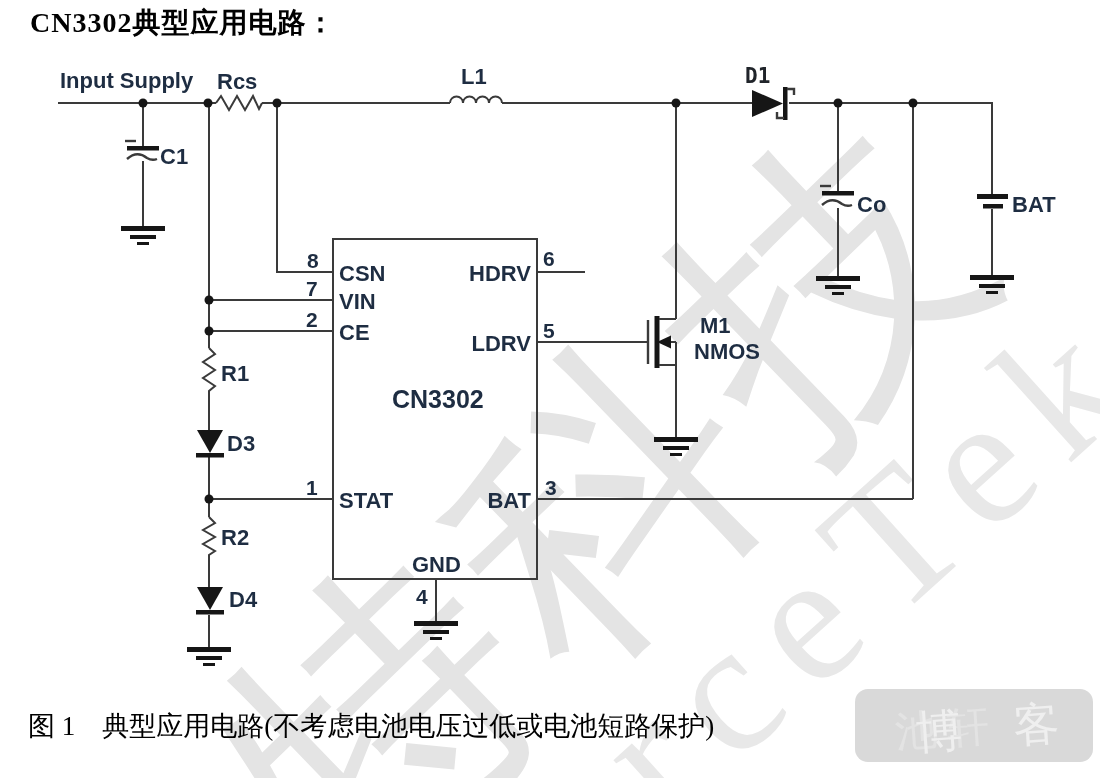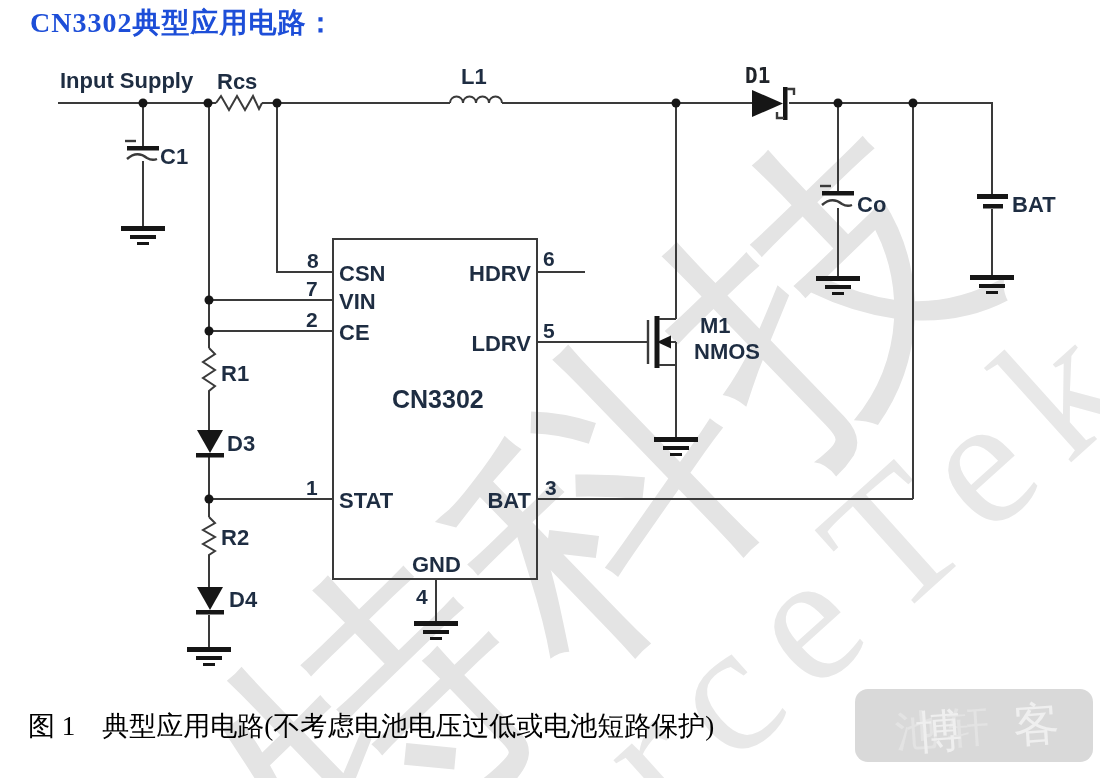--- a/index.html
+++ b/index.html
@@ -1,19 +1,19 @@
 <!DOCTYPE html>
 <html><head>
 <meta charset="utf-8">
 <style>
   html,body{margin:0;padding:0;background:#fff;}
   .page{position:relative;width:1100px;height:778px;background:#fff;overflow:hidden;
         font-family:"Liberation Sans",sans-serif;}
   .doc-title{position:absolute;left:30px;top:4px;font:bold 28px "Liberation Serif",serif;
-             color:#1d4ed8;letter-spacing:1px;z-index:5;}
+             color:#000000;letter-spacing:1px;z-index:5;}
   .caption{position:absolute;left:0;top:708px;width:100%;padding-left:28px;box-sizing:border-box;
            font:27px "Liberation Serif",serif;color:#000;z-index:4;}
   .wm{position:absolute;z-index:0;text-align:center;white-space:nowrap;pointer-events:none;}
   .wm-cjk{left:110px;top:350px;width:1000px;height:300px;line-height:300px;
           font-family:"Liberation Serif",serif;font-size:295px;color:#e4e4e4;
           letter-spacing:14px;transform:rotate(-44deg);}
   .wm-latin{left:370px;top:410px;width:1000px;height:300px;line-height:300px;
             font-family:"Liberation Serif",serif;font-size:185px;color:#e8e8e8;
             letter-spacing:26px;transform:rotate(-42deg);}
   .badge{position:absolute;left:855px;top:689px;width:238px;height:73px;border-radius:13px;

